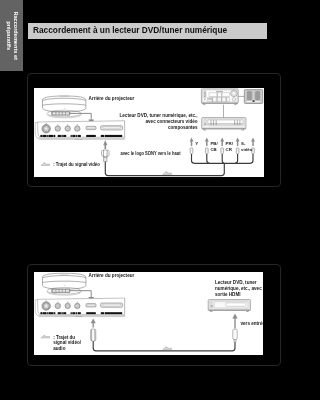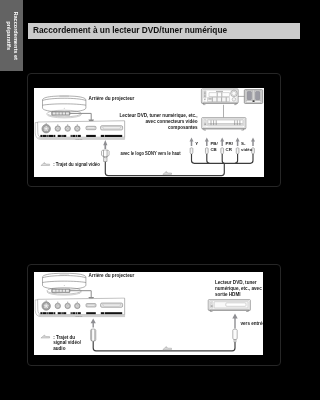--- a/index.html
+++ b/index.html
@@ -3,21 +3,21 @@
 <meta charset="utf-8">
 <style>
   html,body{margin:0;padding:0;background:#000;}
   body{width:300px;height:400px;overflow:hidden;font-family:"Liberation Sans",sans-serif;-webkit-font-smoothing:antialiased;}
   .page{position:absolute;left:0;top:0;width:300px;height:400px;background:#000;overflow:hidden;}
   .tab{position:absolute;left:0;top:0;width:22.8px;height:71.3px;background:#636363;}
   .tabinner{position:absolute;left:22.8px;top:0;width:71.3px;height:22.8px;
      transform:rotate(90deg);transform-origin:0 0;
      color:#fff;font-size:5.6px;font-weight:bold;line-height:7.6px;
      display:flex;flex-direction:column;justify-content:center;align-items:center;}
-  .titlebar{position:absolute;left:27.5px;top:23px;width:272px;height:15.5px;background:#cbcbcb;}
+  .titlebar{position:absolute;left:27.5px;top:23px;width:239px;height:15.5px;background:#cbcbcb;}
   .titlebar span{position:absolute;left:5.5px;top:2px;font-size:8.3px;font-weight:bold;color:#121212;white-space:nowrap;}
   .figframe{position:absolute;border:1.5px solid #262626;border-radius:4px;}
   .fig1{left:26.5px;top:73px;width:252px;height:112px;}
   .fig2{left:26.5px;top:263.5px;width:252px;height:100px;}
   .white{position:absolute;background:#fff;overflow:hidden;}
   .w1{left:34px;top:88px;width:230px;height:89px;}
   .w2{left:34px;top:272px;width:229px;height:82.5px;}
   svg{display:block;}
   .ln{fill:none;stroke:#6d6d6d;stroke-width:0.55;}
   .lbl{font-size:4.6px;font-weight:bold;fill:#1a1a1a;font-family:"Liberation Sans",sans-serif;}

